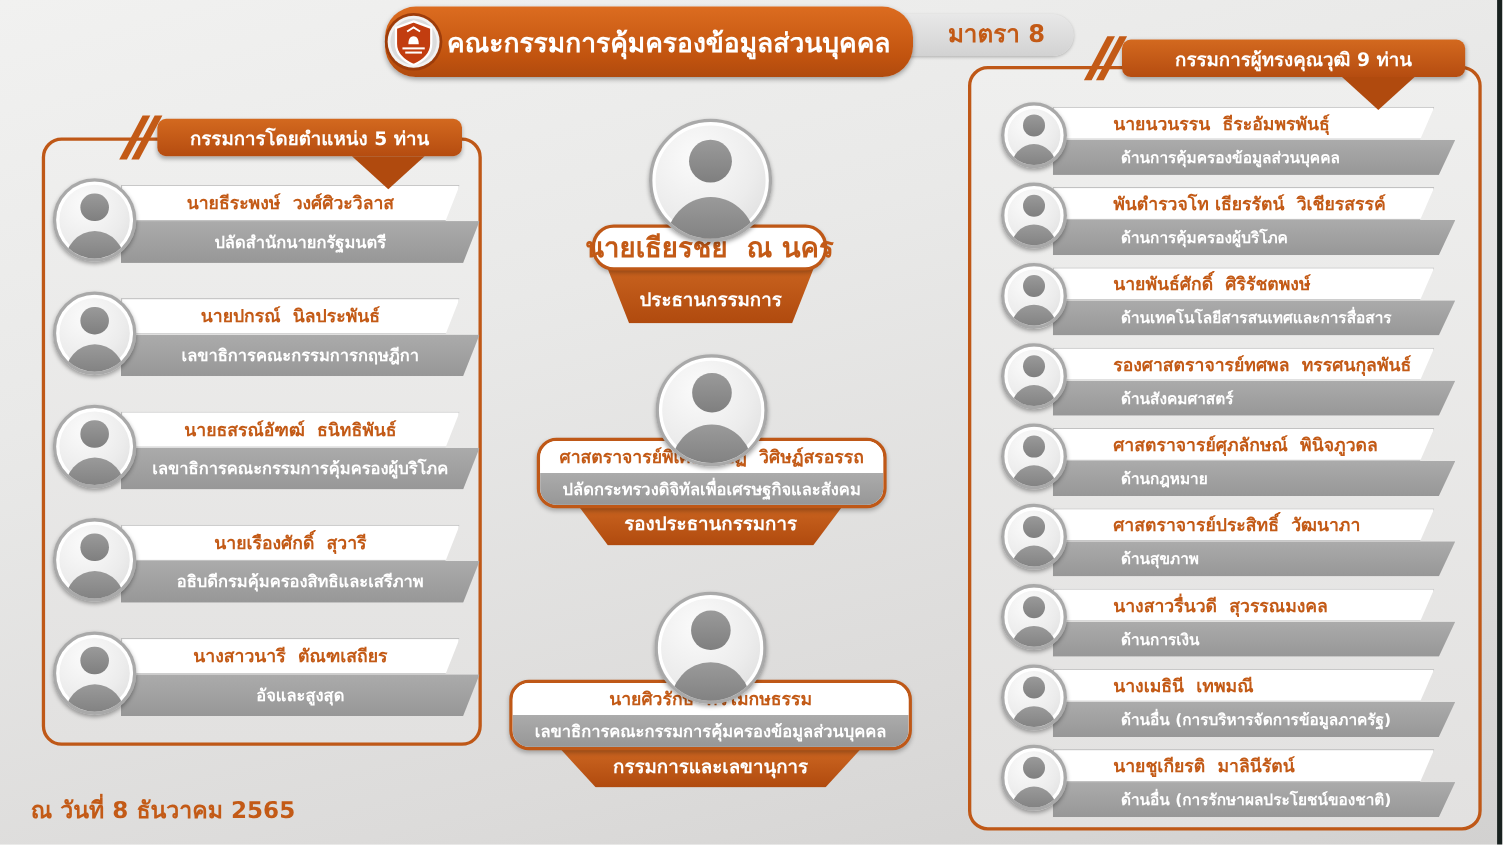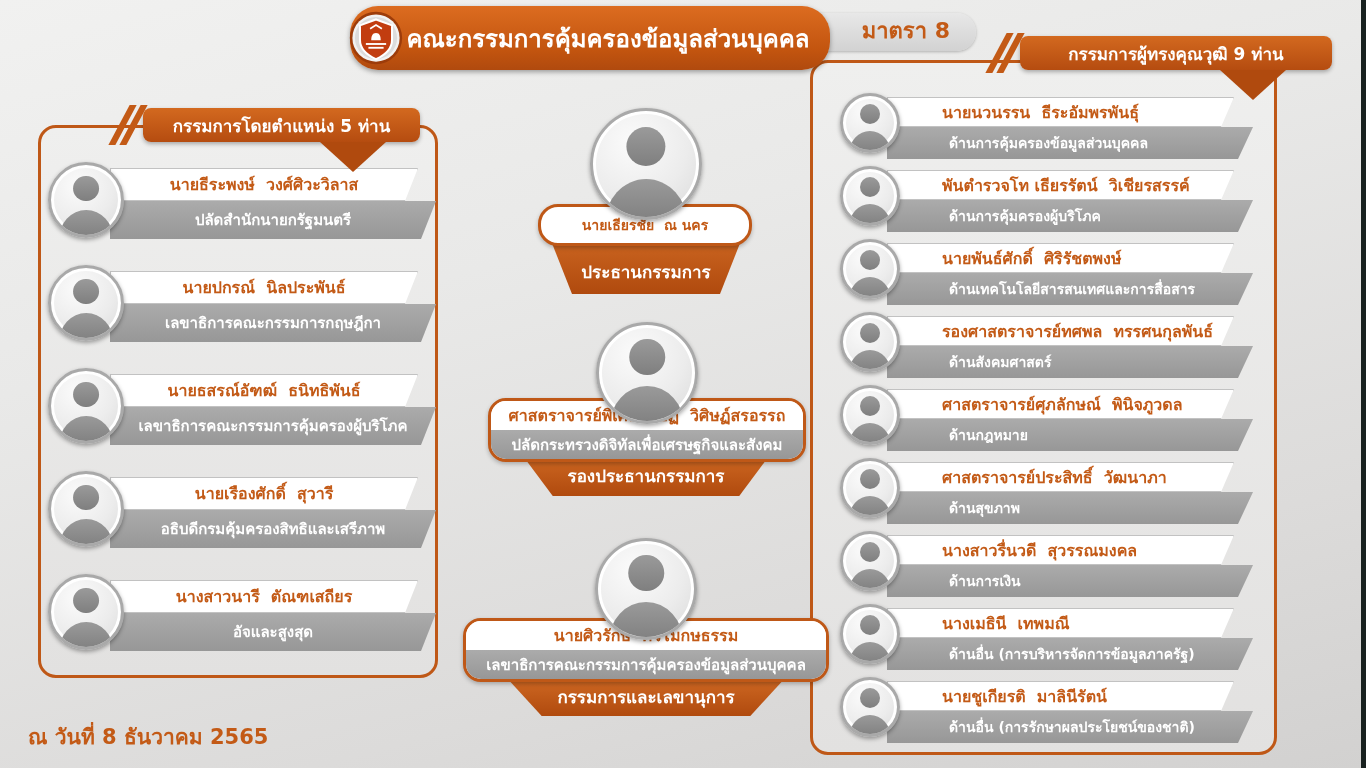--- a/index.html
+++ b/index.html
@@ -17,21 +17,21 @@
   .title-pill{position:absolute;left:350px;top:6px;width:480px;height:64px;z-index:2;
     background:linear-gradient(180deg,#dc6c20,#c2540f 70%,#b04a0e);
     border-radius:28px;display:flex;align-items:center;box-shadow:0 2px 5px rgba(0,0,0,.35);}
   .logo-wrap{width:56px;height:56px;margin-left:-2px;flex:0 0 auto;display:flex;align-items:center;justify-content:center;}
   .title-text{flex:1;text-align:center;color:#fff;font-size:24px;font-weight:bold;white-space:nowrap;padding-right:18px;}
 
   
   .panel{position:absolute;border:3px solid var(--panel-border);border-radius:18px;
     background:linear-gradient(180deg,#efefee,#e2e1e0);box-sizing:border-box;}
   .panel.left{left:38px;top:125px;width:400px;height:553px;}
-  .panel.right{left:810px;top:60px;width:467px;height:695px;padding-left:13px;}
+  .panel.right{left:880px;top:60px;width:467px;height:695px;padding-left:13px;}
 
   .panel-tab{position:absolute;height:34px;z-index:5;border-radius:8px;
     background:linear-gradient(180deg,#d3691f,#b54c10);
     display:flex;align-items:center;justify-content:center;box-shadow:0 2px 4px rgba(0,0,0,.3);}
   .panel-tab.left-tab{left:143px;top:108px;width:277px;}
   .panel-tab.right-tab{left:1020px;top:36px;width:312px;}
   .panel-tab .tab-label{color:#fff;font-size:17px;font-weight:bold;white-space:pre;}
   .tab-slash{position:absolute;top:-3px;width:7px;height:40px;background:var(--primary-orange);transform:skewX(-28deg);}
   .tab-slash.s1{left:-24px;} .tab-slash.s2{left:-13px;}
   .tab-pointer{position:absolute;top:100%;left:64%;width:0;height:0;
@@ -87,21 +87,21 @@
     clip-path:polygon(0 0,100% 0,87% 100%,13% 100%);
     display:flex;align-items:flex-end;justify-content:center;box-sizing:border-box;}
   .chairman-trap{left:546px;top:228px;width:200px;height:66px;font-size:17px;padding-bottom:9px;}
   .vice-trap{left:520px;top:452px;width:252px;height:44px;font-size:17px;padding-bottom:7px;}
   .sec-trap{left:505px;top:676px;width:282px;height:40px;font-size:17px;padding-bottom:6px;}
 
   .name-pill{position:absolute;z-index:2;background:#fff;border:3px solid var(--panel-border);
     border-radius:20px;display:flex;align-items:center;justify-content:center;box-sizing:border-box;
     box-shadow:0 2px 4px rgba(0,0,0,.25);}
   .chairman-pill{left:538px;top:204px;width:214px;height:42px;}
-  .name-pill span{color:var(--name-text-orange);font-size:14px;font-weight:bold;white-space:pre;}
+  .name-pill span{color:var(--name-text-orange);font-size:25px;font-weight:bold;white-space:pre;}
 
   .duo-box{position:absolute;z-index:2;border:3px solid var(--panel-border);border-radius:18px;
     overflow:hidden;box-sizing:border-box;background:#fff;box-shadow:0 2px 4px rgba(0,0,0,.25);}
   .vice-box{left:488px;top:398px;width:318px;height:64px;}
   .sec-box{left:463px;top:618px;width:366px;height:64px;}
   .duo-box .duo-name{height:29px;display:flex;align-items:center;justify-content:center;background:#fff;}
   .duo-box .duo-name span{color:var(--name-text-orange);font-size:16px;font-weight:bold;white-space:pre;}
   .duo-box .duo-pos{height:29px;display:flex;align-items:center;justify-content:center;
     background:linear-gradient(180deg,#ababab,#979797);}
   .duo-box .duo-pos span{color:#fff;font-size:15px;font-weight:bold;white-space:pre;}

